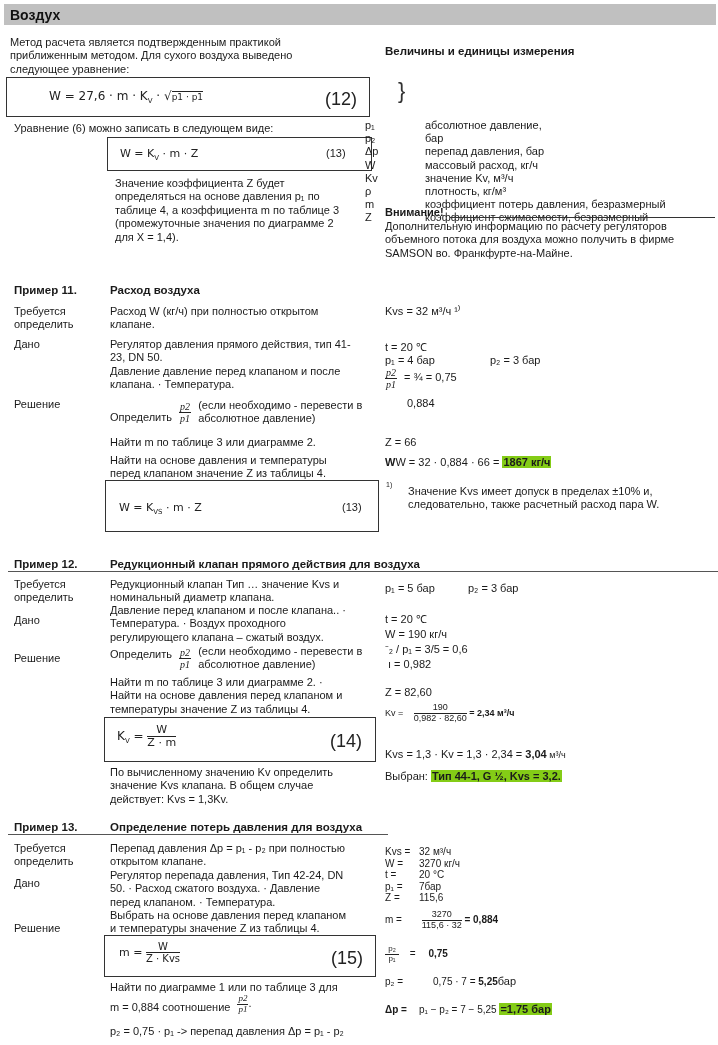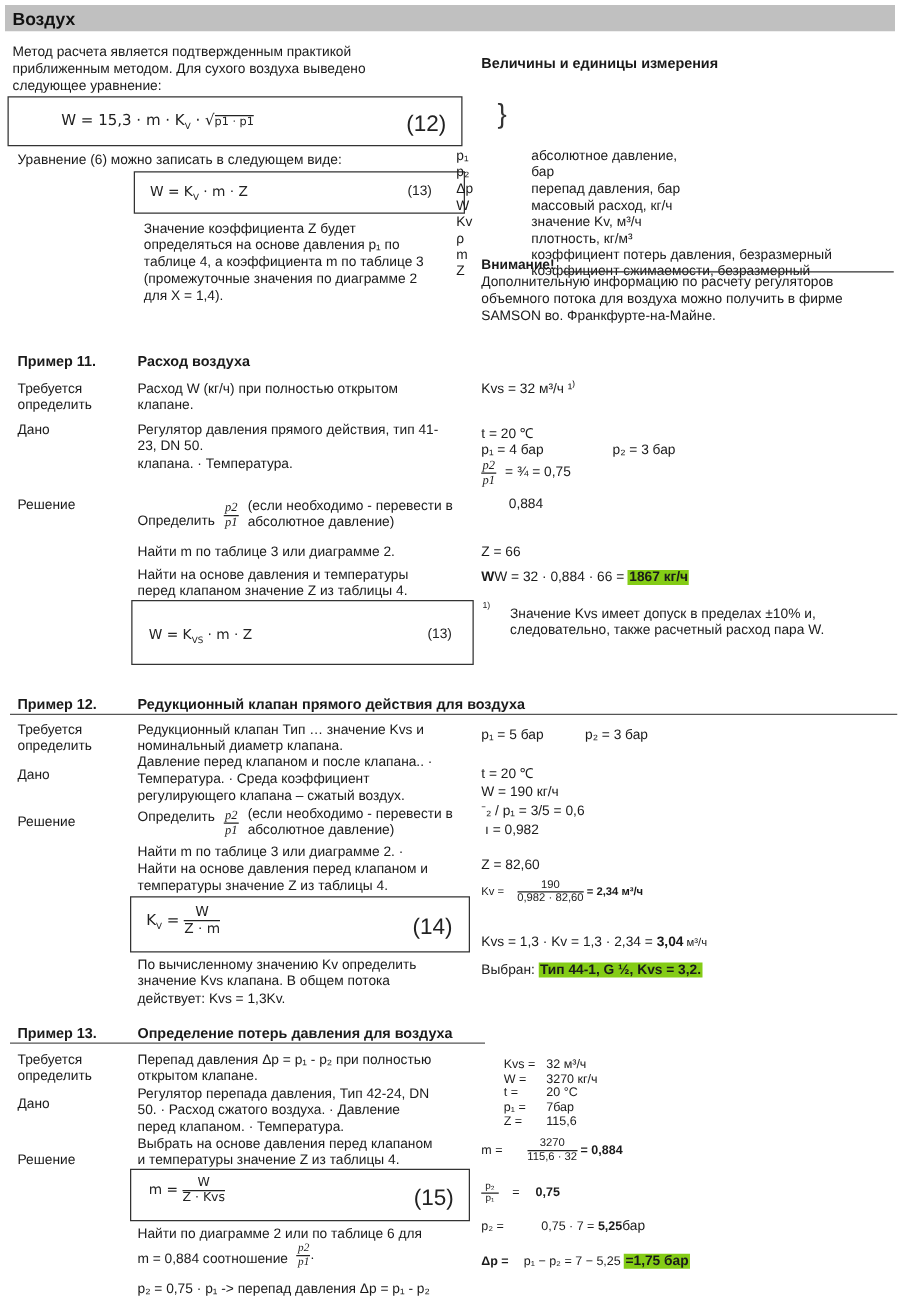--- a/index.html
+++ b/index.html
@@ -32,21 +32,21 @@
 <div class="abs header-title">Воздух</div>
 
 <div class="abs" style="left:10px; top:36px; width:340px;">
   <div>Метод расчета является подтвержденным практикой</div>
   <div>приближенным методом. Для сухого воздуха выведено</div>
   <div>следующее уравнение:</div>
 </div>
 
 <div class="abs box" style="left:6px; top:77px; width:364px; height:40px;">
   <div class="abs formula" style="left:42px; top:11px;">
-    <span>W = 15,3 · m · K</span><sub>V</sub><span> · </span><span>√</span><span style="border-top:1px solid #222; font-size:9px;">p1 · p1</span>
+    <span>W = 27,6 · m · K</span><sub>V</sub><span> · </span><span>√</span><span style="border-top:1px solid #222; font-size:9px;">p1 · p1</span>
   </div>
   <div class="abs eqnum" style="left:318px; top:11px;">(12)</div>
 </div>
 
 <div class="abs" style="left:14px; top:122px;">Уравнение (6) можно записать в следующем виде:</div>
 
 <div class="abs box" style="left:107px; top:137px; width:265px; height:34px;">
   <div class="abs formula" style="left:12px; top:9px; font-size:11px;">
     <span>W = K</span><sub>V</sub><span> · m · Z</span>
   </div>
@@ -92,20 +92,21 @@
 <div class="abs" style="left:14px; top:338px;">Дано</div>
 <div class="abs" style="left:14px; top:398px;">Решение</div>
 
 <div class="abs" style="left:110px; top:305px;">
   <div>Расход W (кг/ч) при полностью открытом</div>
     <div>клапане.</div>
 </div>
 <div class="abs" style="left:110px; top:338px;">
   <div>Регулятор давления прямого действия, тип 41-</div>
     <div>23, DN 50.</div>
+  <div>Давление давление перед клапаном и после</div>
     <div>клапана. · Температура.</div>
 </div>
 <div class="abs row" style="left:110px; top:399px;">
   <span style="display:inline-block; vertical-align:middle; margin-top:10px;">Определить</span>
   <span class="frac" style="margin:0 4px;"><span class="num">p2</span><span class="den">p1</span></span>
   <span style="display:inline-block; vertical-align:middle;"><span style="display:block;">(если необходимо - перевести в</span><span style="display:block;">абсолютное давление)</span></span>
 </div>
 <div class="abs" style="left:110px; top:436px;">Найти m по таблице 3 или диаграмме 2.</div>
 <div class="abs" style="left:110px; top:454px;">
   <div>Найти на основе давления и температуры</div>
@@ -149,21 +150,21 @@
 </div>
 <div class="abs" style="left:14px; top:614px;">Дано</div>
 <div class="abs" style="left:14px; top:652px;">Решение</div>
 
 <div class="abs" style="left:110px; top:578px;">
   <div>Редукционный клапан Тип … значение Kvs и</div>
     <div>номинальный диаметр клапана.</div>
 </div>
 <div class="abs" style="left:110px; top:604px;">
   <div>Давление перед клапаном и после клапана.. ·</div>
-    <div>Температура. · Среда коэффициент</div>
+    <div>Температура. · Воздух проходного</div>
     <div>регулирующего клапана – сжатый воздух.</div>
 </div>
 <div class="abs row" style="left:110px; top:645px;">
   <span style="display:inline-block; vertical-align:middle; margin-bottom:8px;">Определить</span>
   <span class="frac" style="margin:0 4px;"><span class="num">p2</span><span class="den">p1</span></span>
   <span style="display:inline-block; vertical-align:middle;"><span style="display:block;">(если необходимо - перевести в</span><span style="display:block;">абсолютное давление)</span></span>
 </div>
 <div class="abs" style="left:110px; top:676px;">
   <div>Найти m по таблице 3 или диаграмме 2. ·</div>
     <div>Найти на основе давления перед клапаном и</div>
@@ -171,21 +172,21 @@
 </div>
 <div class="abs box" style="left:104px; top:717px; width:272px; height:45px;">
   <div class="abs formula row" style="left:12px; top:6px; font-size:12px;">
     <span>K</span><sub>V</sub><span> = </span>
     <span class="fracs" style="font-size:11px;"><span class="num">W</span><span class="den">Z · m</span></span>
   </div>
   <div class="abs eqnum" style="left:225px; top:13px;">(14)</div>
 </div>
 <div class="abs" style="left:110px; top:766px;">
   <div>По вычисленному значению Kv определить</div>
-    <div>значение Kvs клапана. В общем потока</div>
+    <div>значение Kvs клапана. В общем случае</div>
     <div>действует: Kvs = 1,3Kv.</div>
 </div>
 
 <div class="abs" style="left:385px; top:582px;">p₁ = 5 бар</div>
 <div class="abs" style="left:468px; top:582px;">p₂ = 3 бар</div>
 <div class="abs" style="left:385px; top:613px;">t = 20 ℃</div>
 <div class="abs" style="left:385px; top:628px;">W = 190 кг/ч</div>
 <div class="abs" style="left:385px; top:643px;">⁻₂ / p₁ = 3/5 = 0,6</div>
 <div class="abs" style="left:388px; top:658px;">ı = 0,982</div>
 <div class="abs" style="left:385px; top:686px;">Z = 82,60</div>
@@ -225,28 +226,28 @@
   <div>Выбрать на основе давления перед клапаном</div>
     <div>и температуры  значение Z из таблицы 4.</div>
 </div>
 <div class="abs box" style="left:104px; top:935px; width:272px; height:42px;">
   <div class="abs formula row" style="left:14px; top:5px; font-size:11px;">
     <span>m = </span>
     <span class="fracs" style="font-size:10px;"><span class="num">W</span><span class="den">Z · Kvs</span></span>
   </div>
   <div class="abs eqnum" style="left:226px; top:12px;">(15)</div>
 </div>
-<div class="abs" style="left:110px; top:981px;">Найти  по диаграмме 2 или по таблице 6 для</div>
+<div class="abs" style="left:110px; top:981px;">Найти  по диаграмме 1 или по таблице 3 для</div>
 <div class="abs row" style="left:110px; top:994px;">
   <span style="display:inline-block; vertical-align:middle; margin-top:6px;">m = 0,884 соотношение</span>
   <span class="frac" style="margin-left:4px; font-size:9px;"><span class="num">p2</span><span class="den">p1</span></span><span>.</span>
 </div>
 <div class="abs" style="left:110px; top:1025px;">p₂ = 0,75 · p₁ -&gt; перепад давления Δp = p₁ - p₂</div>
 
-<div class="abs" style="left:403px; top:846px; font-size:10px; line-height:1.15;">
+<div class="abs" style="left:385px; top:846px; font-size:10px; line-height:1.15;">
   <div class="row"><span style="display:inline-block; width:34px;">Kvs =</span><span>32 м³/ч</span></div>
   <div class="row"><span style="display:inline-block; width:34px;">W   =</span><span>3270 кг/ч</span></div>
   <div class="row"><span style="display:inline-block; width:34px;">t    =</span><span>20 °C</span></div>
   <div class="row"><span style="display:inline-block; width:34px;">p₁  =</span><span>7бар</span></div>
   <div class="row"><span style="display:inline-block; width:34px;">Z   =</span><span>115,6</span></div>
 </div>
 <div class="abs row" style="left:385px; top:910px; font-size:10px;">
   <span style="display:inline-block; width:34px;">m   =</span>
   <span class="fracs"><span class="num">3270</span><span class="den">115,6 · 32</span></span>
   <span class="bold">= 0,884</span>

